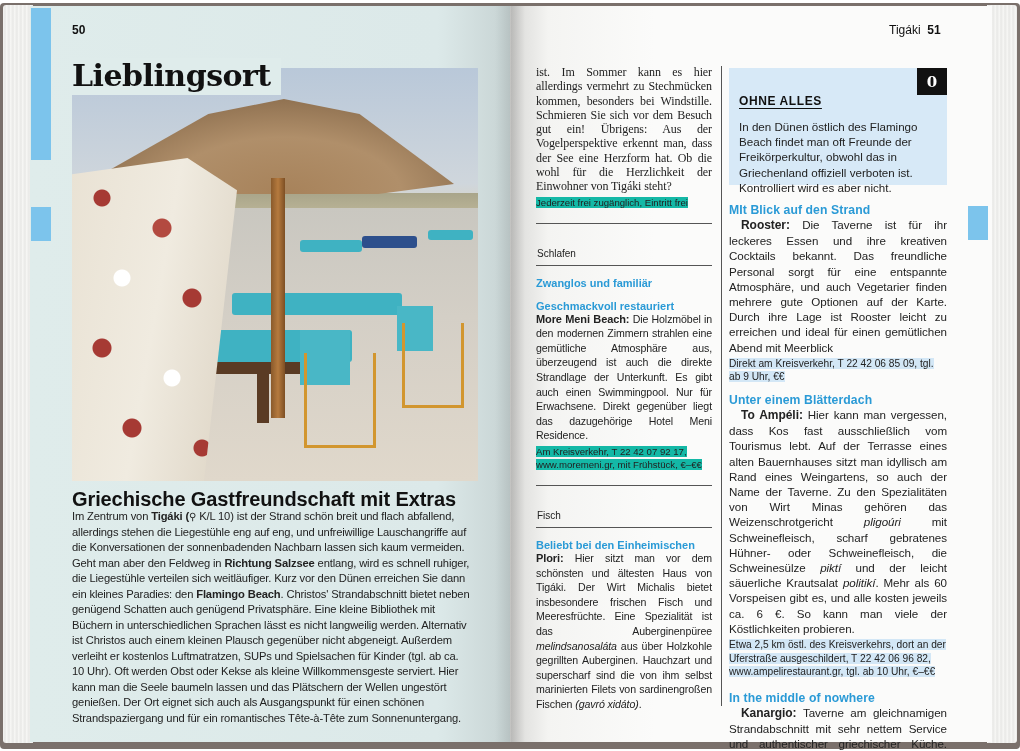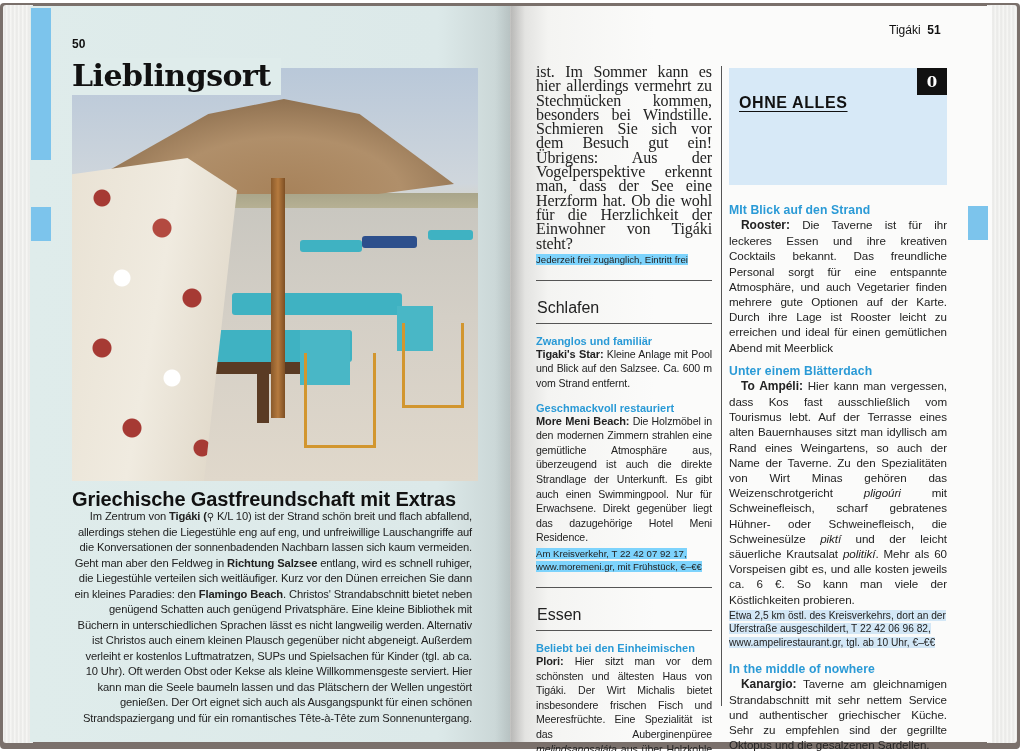--- a/index.html
+++ b/index.html
@@ -49,40 +49,40 @@
       radial-gradient(circle at 130px 290px, #a63a34 8px, transparent 9px),
       linear-gradient(100deg, #e9e2d4, #f0ebe0 50%, #dcd3c3);
     clip-path: polygon(0 5%, 70% 0, 100% 10%, 80% 100%, 0 100%); }
   .lounger { position: absolute; background: #3fb2c2; border-radius: 3px; }
   .chair { position: absolute; border: 3px solid #d2962f; background: transparent; }
   .chair-seat { position: absolute; background: #49b7c6; }
   .photo-bench { position: absolute; background: #5a3b24; }
 
   
   .lp-h2 { position: absolute; left: 72px; top: 488px; font-size: 20px; font-weight: bold; color: #111; letter-spacing: -0.1px; }
-  .lp-body { position: absolute; left: 72px; top: 509px; width: 400px; font-size: 11.2px; line-height: 15.5px; color: #222; letter-spacing: -0.15px; text-align: right; }
+  .lp-body { position: absolute; left: 72px; top: 509px; width: 400px; font-size: 11.2px; line-height: 15.5px; color: #222; letter-spacing: -0.15px; text-align: left; }
   .lp-body b { font-weight: bold; }
 
   
   .col-mid { position: absolute; left: 536px; top: 65px; width: 176px; }
   .col-divider { position: absolute; left: 721px; top: 66px; width: 1px; height: 640px; background: #555; }
   .col-right { position: absolute; left: 729px; top: 68px; width: 218px; }
 
-  .serif-para { font-family: "Liberation Serif", serif; font-size: 16px; line-height: 14.3px; color: #222; text-align: justify; letter-spacing: -0.1px; }
+  .serif-para { font-family: "Liberation Serif", serif; font-size: 12px; line-height: 14.3px; color: #222; text-align: justify; letter-spacing: -0.1px; }
   .info-line { margin-top: 2px; font-size: 9.6px; line-height: 13px; color: #222; }
-  .info-line span { background: #7dd3fc; }
+  .info-line span { background: #14b8a6; }
 
-  .section-head { margin-top: 14px; border-top: 1.5px solid #555; border-bottom: 1.5px solid #555; padding: 18px 0 6px 1px; font-size: 16px; color: #222; }
+  .section-head { margin-top: 14px; border-top: 1.5px solid #555; border-bottom: 1.5px solid #555; padding: 24px 0 6px 1px; font-size: 10px; color: #222; }
   .entry-head { margin-top: 11px; font-size: 11px; font-weight: bold; color: #2a9ad6; }
   .entry-body { font-size: 10.6px; line-height: 14.6px; color: #222; text-align: justify; letter-spacing: -0.1px; }
   .entry-body b { font-weight: bold; font-size: 11px; }
   .entry-body i { font-style: italic; }
 
   .box { background: #d7e9f7; padding: 10px 10px 10px 10px; position: relative; height: 117px; }
-  .box-title { margin-top: 16px; font-size: 16px; font-weight: bold; letter-spacing: 0.6px; color: #111; text-decoration: underline; text-underline-offset: 3px; }
+  .box-title { margin-top: 16px; font-size: 12px; font-weight: bold; letter-spacing: 0.6px; color: #111; text-decoration: underline; text-underline-offset: 3px; }
   .box-text { margin-top: 11px; font-size: 11.6px; line-height: 15.2px; color: #222; }
   .box-badge { position: absolute; right: 0; top: 0; width: 30px; height: 27px; background: #111; color: #fff; display: flex; align-items: center; justify-content: center; font-family: "DejaVu Serif", serif; font-weight: bold; font-size: 15px; }
 
   .r-entry-head { margin-top: 18px; font-size: 12.2px; font-weight: bold; color: #2a9ad6; letter-spacing: 0.1px; }
   .r-entry-body { font-size: 11.6px; line-height: 15.2px; color: #222; text-align: justify; letter-spacing: -0.05px; }
   .r-entry-body b { font-weight: bold; font-size: 12px; padding-left: 12px; }
   .r-entry-body i { font-style: italic; }
   .r-info { margin-top: 2px; font-size: 10.2px; line-height: 13.6px; color: #222; }
   .r-info span { background: #d3e7f6; }
 
@@ -94,21 +94,21 @@
 
 <div class="book">
   <div class="cover-back"></div>
   <div class="page-stack-left"></div>
   <div class="page-stack-right"></div>
 
   <div class="page-left"></div>
   <div class="tab-blue" style="left:31px;top:8px;width:20px;height:152px;"></div>
   <div class="tab-blue" style="left:31px;top:207px;width:20px;height:34px;"></div>
 
-  <div class="pagenum" style="left:72px;top:23px;margin-top:14px;">50</div>
+  <div class="pagenum" style="left:72px;top:23px;">50</div>
 
   <div class="photo">
     <div class="horizon"></div>
     <div class="sand"></div>
     <div class="lounger" style="left:228px;top:172px;width:62px;height:12px;"></div>
     <div class="lounger" style="left:290px;top:168px;width:55px;height:12px;background:#2d4f8c;"></div>
     <div class="lounger" style="left:356px;top:162px;width:45px;height:10px;"></div>
     <div class="lounger" style="left:160px;top:225px;width:170px;height:22px;"></div>
     <div class="lounger" style="left:120px;top:262px;width:160px;height:32px;"></div>
     <div class="photo-bench" style="left:122px;top:294px;width:150px;height:12px;"></div>
@@ -136,43 +136,44 @@
     <span>Tigáki</span>&nbsp;&nbsp;<b>51</b>
   </div>
 
   <div class="col-mid">
     <div class="serif-para">ist. Im Sommer kann es hier allerdings vermehrt zu Stechmücken kommen, besonders bei Windstille. Schmieren Sie sich vor dem Besuch gut ein! Übrigens: Aus der Vogelperspektive erkennt man, dass der See eine Herzform hat. Ob die wohl für die Herzlichkeit der Einwohner von Tigáki steht?</div>
     <div class="info-line"><span>Jederzeit frei zugänglich, Eintritt frei</span></div>
 
     <div class="section-head">Schlafen</div>
 
     <div class="entry-head">Zwanglos und familiär</div>
-    <div class="entry-body"><b>Tigaki's Star:</b><span> Kleine Anlage mit Pool und Blick auf den Salzsee. Ca. 600 m vom Strand entfernt.</span></div>
 
     <div class="entry-head">Geschmackvoll restauriert</div>
     <div class="entry-body"><b>More Meni Beach:</b><span> Die Holzmöbel in den modernen Zimmern strahlen eine gemütliche Atmosphäre aus, überzeugend ist auch die direkte Strandlage der Unterkunft. Es gibt auch einen Swimmingpool. Nur für Erwachsene. Direkt gegenüber liegt das dazugehörige Hotel Meni Residence.</span></div>
     <div class="info-line"><span>Am Kreisverkehr, T 22 42 07 92 17, www.moremeni.gr, mit Frühstück, €–€€</span></div>
 
-    <div class="section-head">Essen</div>
+    <div class="section-head">Fisch</div>
 
     <div class="entry-head">Beliebt bei den Einheimischen</div>
     <div class="entry-body"><b>Plori:</b><span> Hier sitzt man vor dem schönsten und ältesten Haus von Tigáki. Der Wirt Michalis bietet insbesondere frischen Fisch und Meeresfrüchte. Eine Spezialität ist das Auberginenpüree </span><i>melindsanosaláta</i><span> aus über Holzkohle gegrillten Auberginen. Hauchzart und superscharf sind die von ihm selbst marinierten Filets von sardinengroßen Fischen </span><i>(gavró xidáto)</i><span>.</span></div>
 
   </div>
 
   <div class="col-divider"></div>
 
   <div class="col-right">
     <div class="box">
       <div class="box-badge">0</div>
       <div class="box-title">OHNE ALLES</div>
+      <div class="box-text">In den Dünen östlich des Flamingo Beach findet man oft Freunde der Freikörperkultur, obwohl das in Griechenland offiziell verboten ist. Kontrolliert wird es aber nicht.</div>
     </div>
 
     <div class="r-entry-head">MIt Blick auf den Strand</div>
     <div class="r-entry-body"><b>Rooster:</b><span> Die Taverne ist für ihr leckeres Essen und ihre kreativen Cocktails bekannt. Das freundliche Personal sorgt für eine entspannte Atmosphäre, und auch Vegetarier finden mehrere gute Optionen auf der Karte. Durch ihre Lage ist Rooster leicht zu erreichen und ideal für einen gemütlichen Abend mit Meerblick</span></div>
+    <div class="r-info"><span>Direkt am Kreisverkehr, T 22 42 06 85 09, tgl. ab 9 Uhr, €€</span></div>
 
     <div class="r-entry-head" style="margin-top:9px;">Unter einem Blätterdach</div>
     <div class="r-entry-body"><b>To Ampéli:</b><span> Hier kann man vergessen, dass Kos fast ausschließlich vom Tourismus lebt. Auf der Terrasse eines alten Bauernhauses sitzt man idyllisch am Rand eines Weingartens, so auch der Name der Taverne. Zu den Spezialitäten von Wirt Minas gehören das Weizenschrotgericht </span><i>pligoúri</i><span> mit Schweinefleisch, scharf gebratenes Hühner- oder Schweinefleisch, die Schweinesülze </span><i>piktí</i><span> und der leicht säuerliche Krautsalat </span><i>politikí</i><span>. Mehr als 60 Vorspeisen gibt es, und alle kosten jeweils ca. 6 €. So kann man viele der Köstlichkeiten probieren.</span></div>
     <div class="r-info"><span>Etwa 2,5 km östl. des Kreisverkehrs, dort an der Uferstraße ausgeschildert, T 22 42 06 96 82, www.ampelirestaurant.gr, tgl. ab 10 Uhr, €–€€</span></div>
 
     <div class="r-entry-head" style="margin-top:12px;">In the middle of nowhere</div>
     <div class="r-entry-body"><b>Kanargio:</b><span> Taverne am gleichnamigen Strandabschnitt mit sehr nettem Service und authentischer griechischer Küche. Sehr zu empfehlen sind der gegrillte Oktopus und die gesalzenen Sardellen.</span></div>
   </div>
 
   <div class="gutter-shadow"></div>

